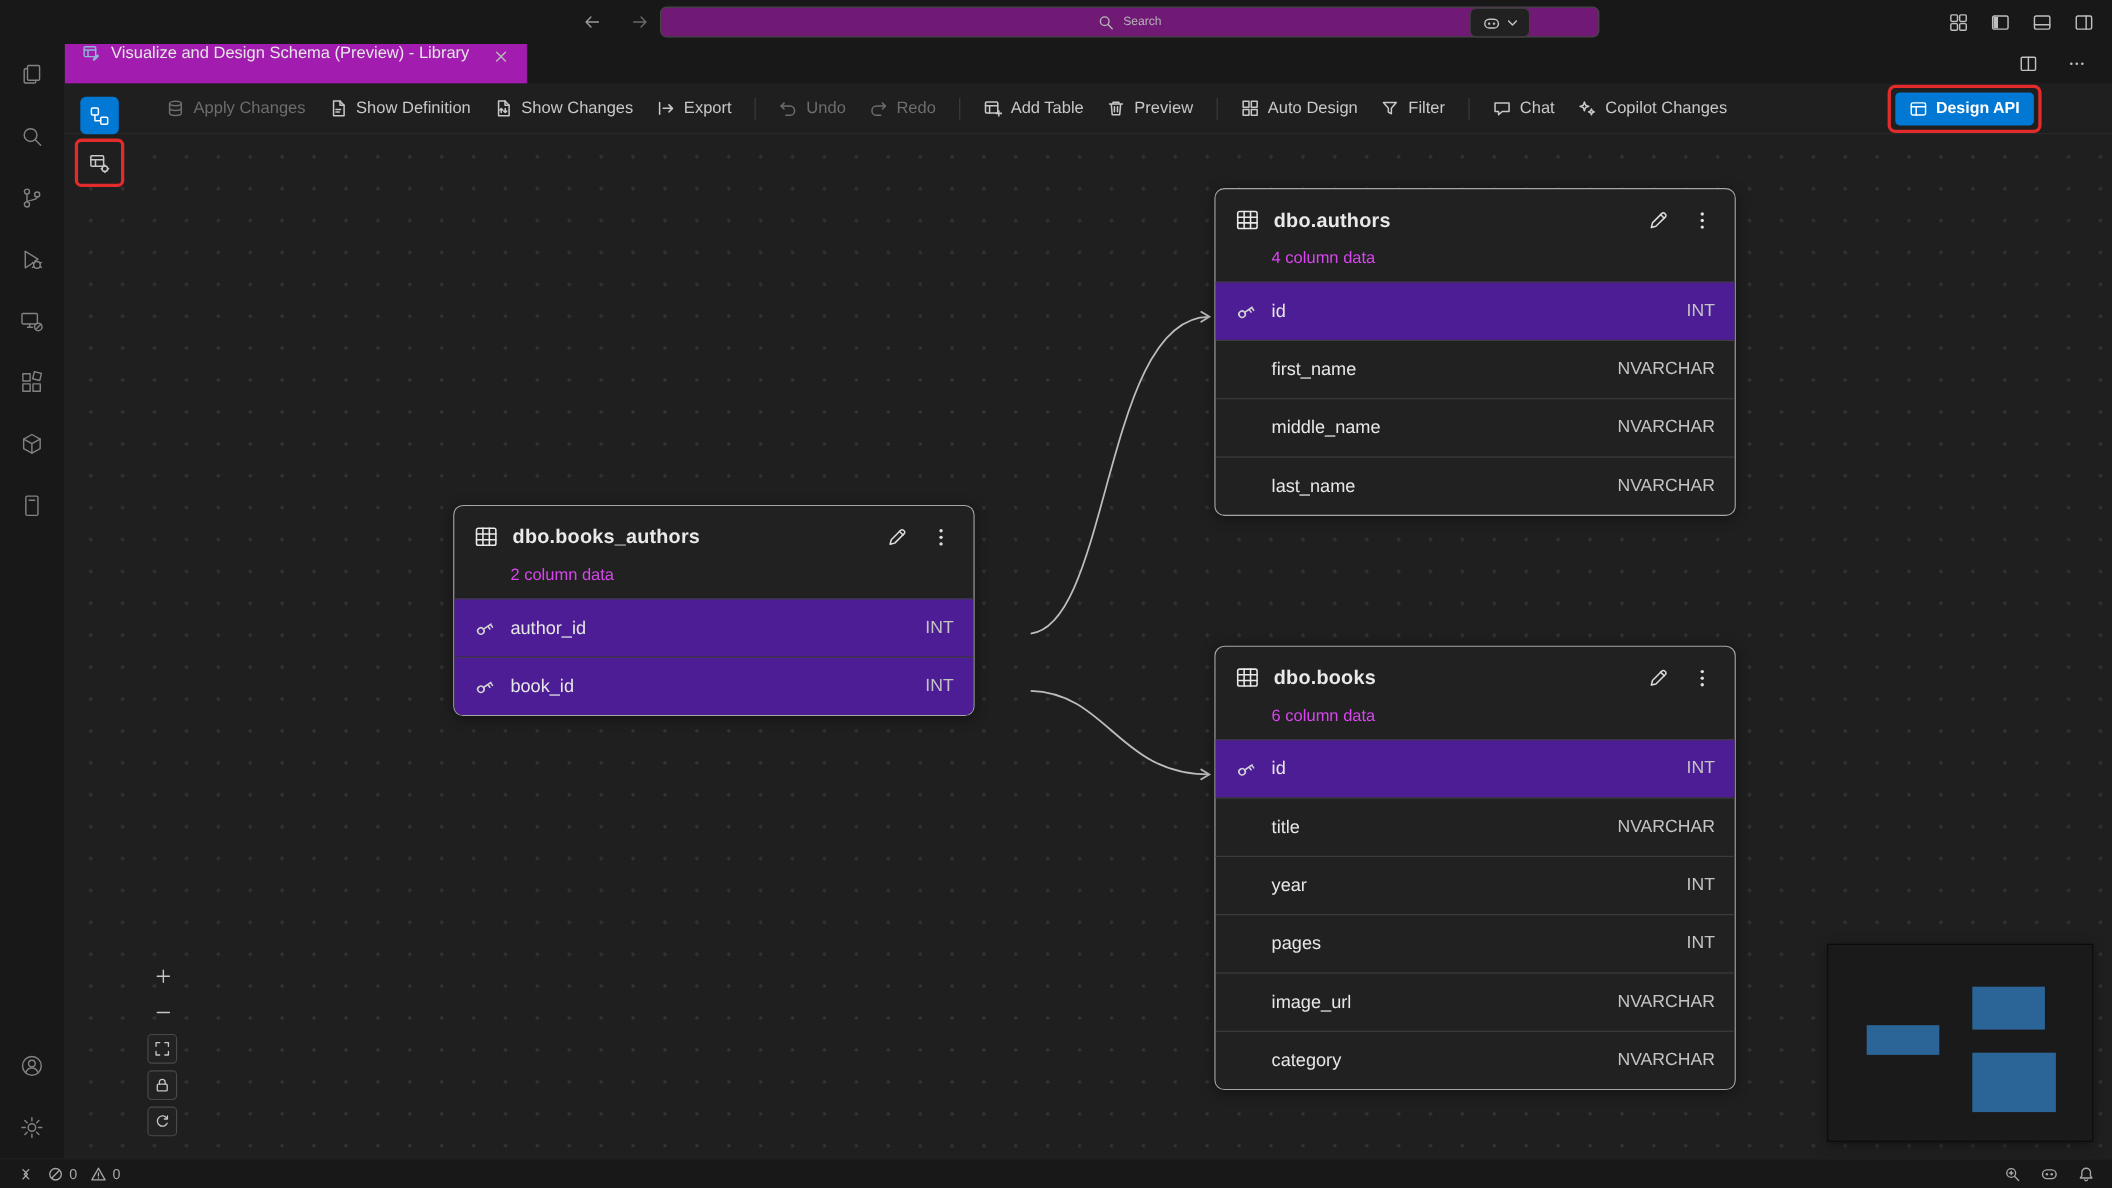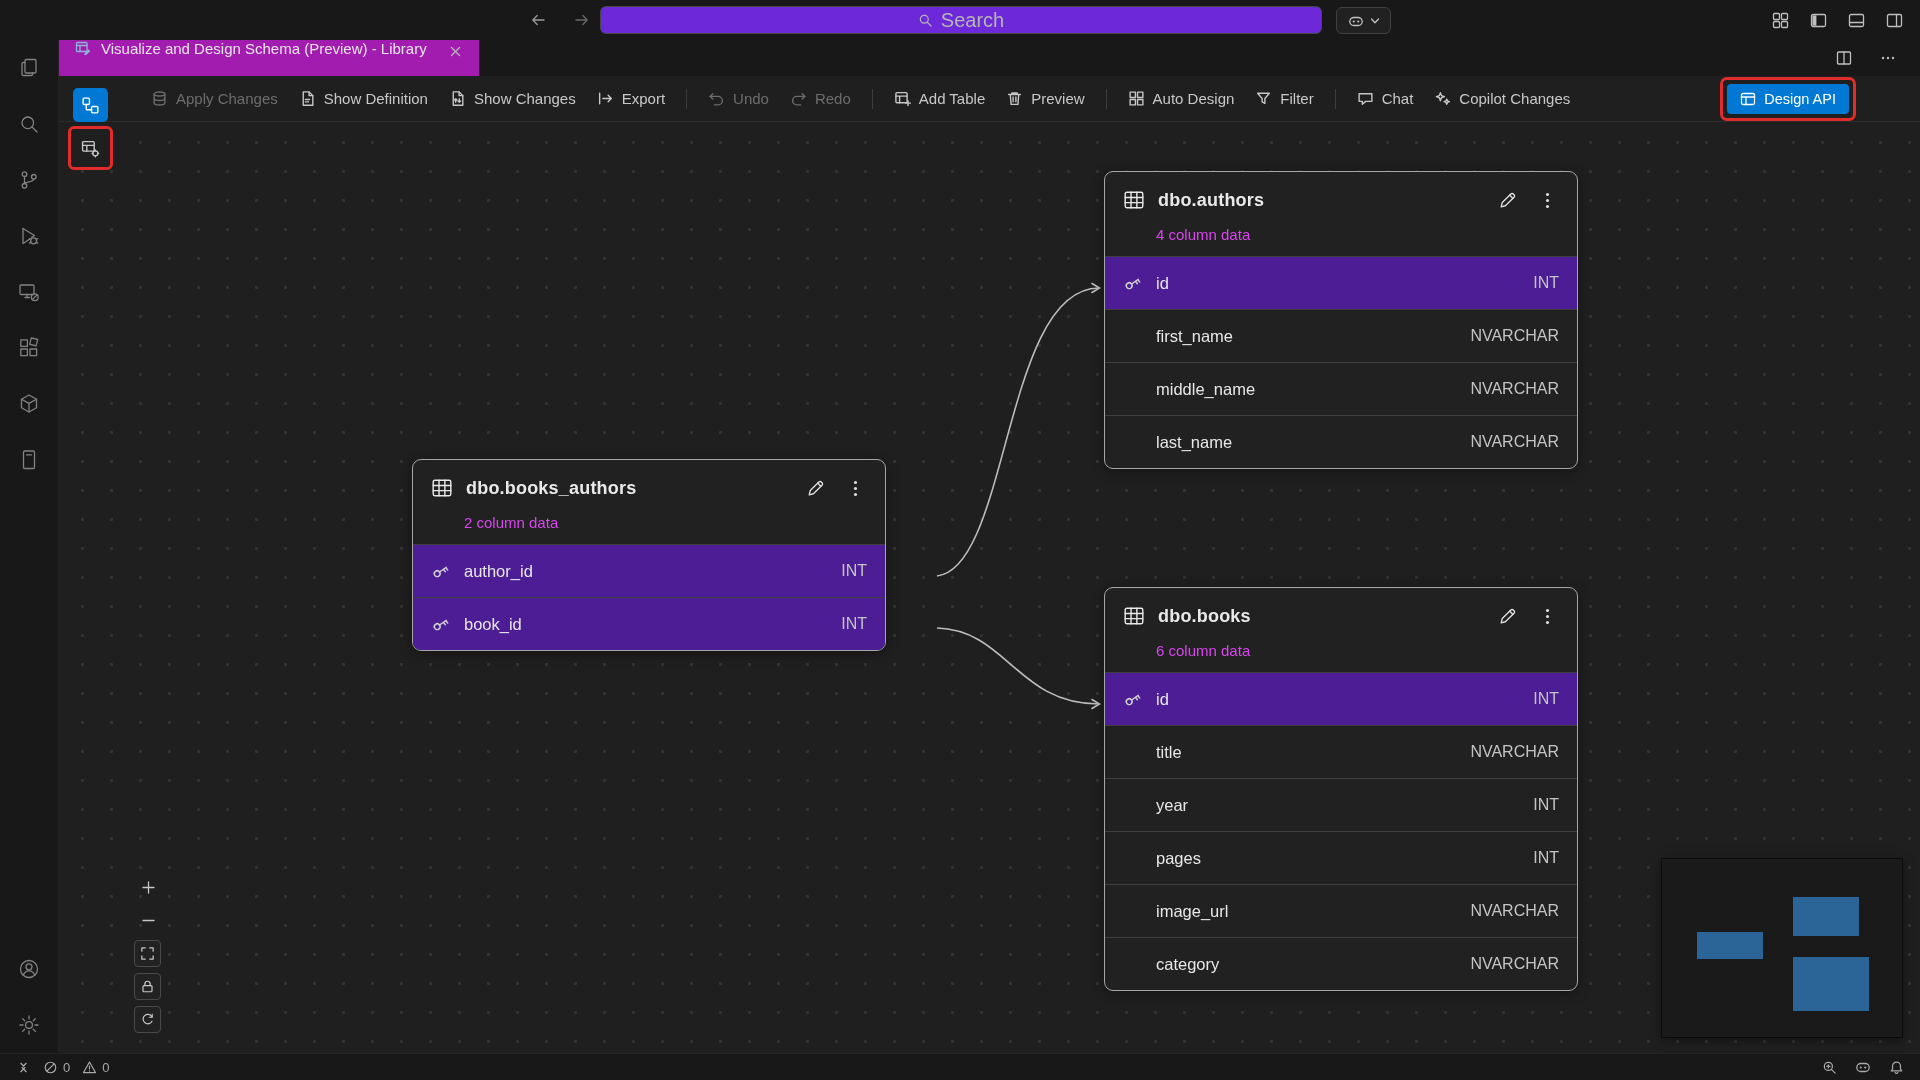--- a/index.html
+++ b/index.html
@@ -7,22 +7,22 @@
   body{font-family:"Liberation Sans",sans-serif}
   .app{position:relative;width:1920px;height:1080px;background:#1f1f1f;overflow:hidden;color:#ccc;
        --accent:#0078d4;--annotation:#e22b2b;--mini-node:#2b6496}
   svg.ic{fill:none;stroke:currentColor;stroke-width:1.3;stroke-linecap:round;stroke-linejoin:round;display:block}
   svg.ic .f{fill:currentColor;stroke:none}
 
   
   .titlebar{position:absolute;left:0;top:0;width:100%;height:40px;background:#181818}
   .nav-arrows{position:absolute;left:524px;top:0;height:40px;display:flex;align-items:center;gap:16px;color:#9a9a9a}
   .nav-fwd{color:#686868}
-  .searchbox{position:absolute;left:600px;top:6px;width:722px;height:28px;background:#6d28d9;border:1px solid #464646;
-             border-radius:6px;display:flex;align-items:center;justify-content:center;gap:8px;color:#b6b6b6;font-size:20px;cursor:text}
+  .searchbox{position:absolute;left:600px;top:6px;width:854px;height:28px;background:#701a75;border:1px solid #464646;
+             border-radius:6px;display:flex;align-items:center;justify-content:center;gap:8px;color:#b6b6b6;font-size:11px;cursor:text}
   .chatdrop{position:absolute;left:1336px;top:7px;height:27px;width:55px;border:1px solid #414141;background:#212121;
             border-radius:6px;display:flex;align-items:center;justify-content:center;gap:6px;color:#c2c2c2}
   .win-icons{position:absolute;right:12px;top:0;height:40px;display:flex;align-items:center;gap:10px;color:#bfbfbf}
   .wbtn{width:28px;height:26px;display:flex;align-items:center;justify-content:center;border-radius:5px}
 
   
   .activitybar{position:absolute;left:0;top:40px;width:59px;bottom:27px;background:#181818;border-right:1px solid #222;
                display:flex;flex-direction:column;align-items:center}
   .ab-item{width:59px;height:56px;display:flex;align-items:center;justify-content:center;color:#828282;cursor:pointer}
   .ab-spacer{flex:1}
@@ -36,21 +36,21 @@
   .tab-actions{margin-left:auto;display:flex;align-items:center;gap:16px;color:#c0c0c0;padding-right:18px}
 
   
   .toolbar{position:absolute;left:59px;top:76px;right:0;height:46px;background:#1f1f1f;border-bottom:1px solid #2b2b2b;
            display:flex;align-items:center;padding-left:92px;gap:21px}
   .tb-item{display:flex;align-items:center;gap:8px;font-size:15px;color:#c8c8c8;white-space:nowrap;flex-shrink:0;cursor:pointer}
   .tb-item.disabled{color:#6d6d6d;cursor:default}
   .tb-sep{width:1px;height:20px;background:#3d3d3d;flex-shrink:0}
   .redbox-api{margin-left:auto;margin-right:64px;border:3px solid var(--annotation);border-radius:7px;padding:4px;flex-shrink:0}
   .design-api-btn{display:flex;align-items:center;gap:8px;background:var(--accent);color:#fff;border:none;border-radius:4px;
-                  padding:7px 13px;font-size:14.5px;font-weight:400;font-family:inherit;cursor:pointer}
+                  padding:7px 13px;font-size:14.5px;font-weight:700;font-family:inherit;cursor:pointer}
 
   
   .mini-toolbar{position:absolute;left:68px;top:88px;z-index:6;display:flex;flex-direction:column;align-items:center}
   .mini-btn{width:35px;height:34px;display:flex;align-items:center;justify-content:center;border-radius:5px;color:#c8c8c8;cursor:pointer}
   .mini-btn.active{background:var(--accent);color:#fff}
   .redbox-tool{border:3px solid var(--annotation);border-radius:6px;padding:2px;margin-top:4px}
 
   
   .canvas{position:absolute;left:59px;top:122px;right:0;bottom:27px;
           background-image:radial-gradient(circle,#333 1.3px,transparent 1.8px);background-size:29px 29px;background-position:9px 6px}

